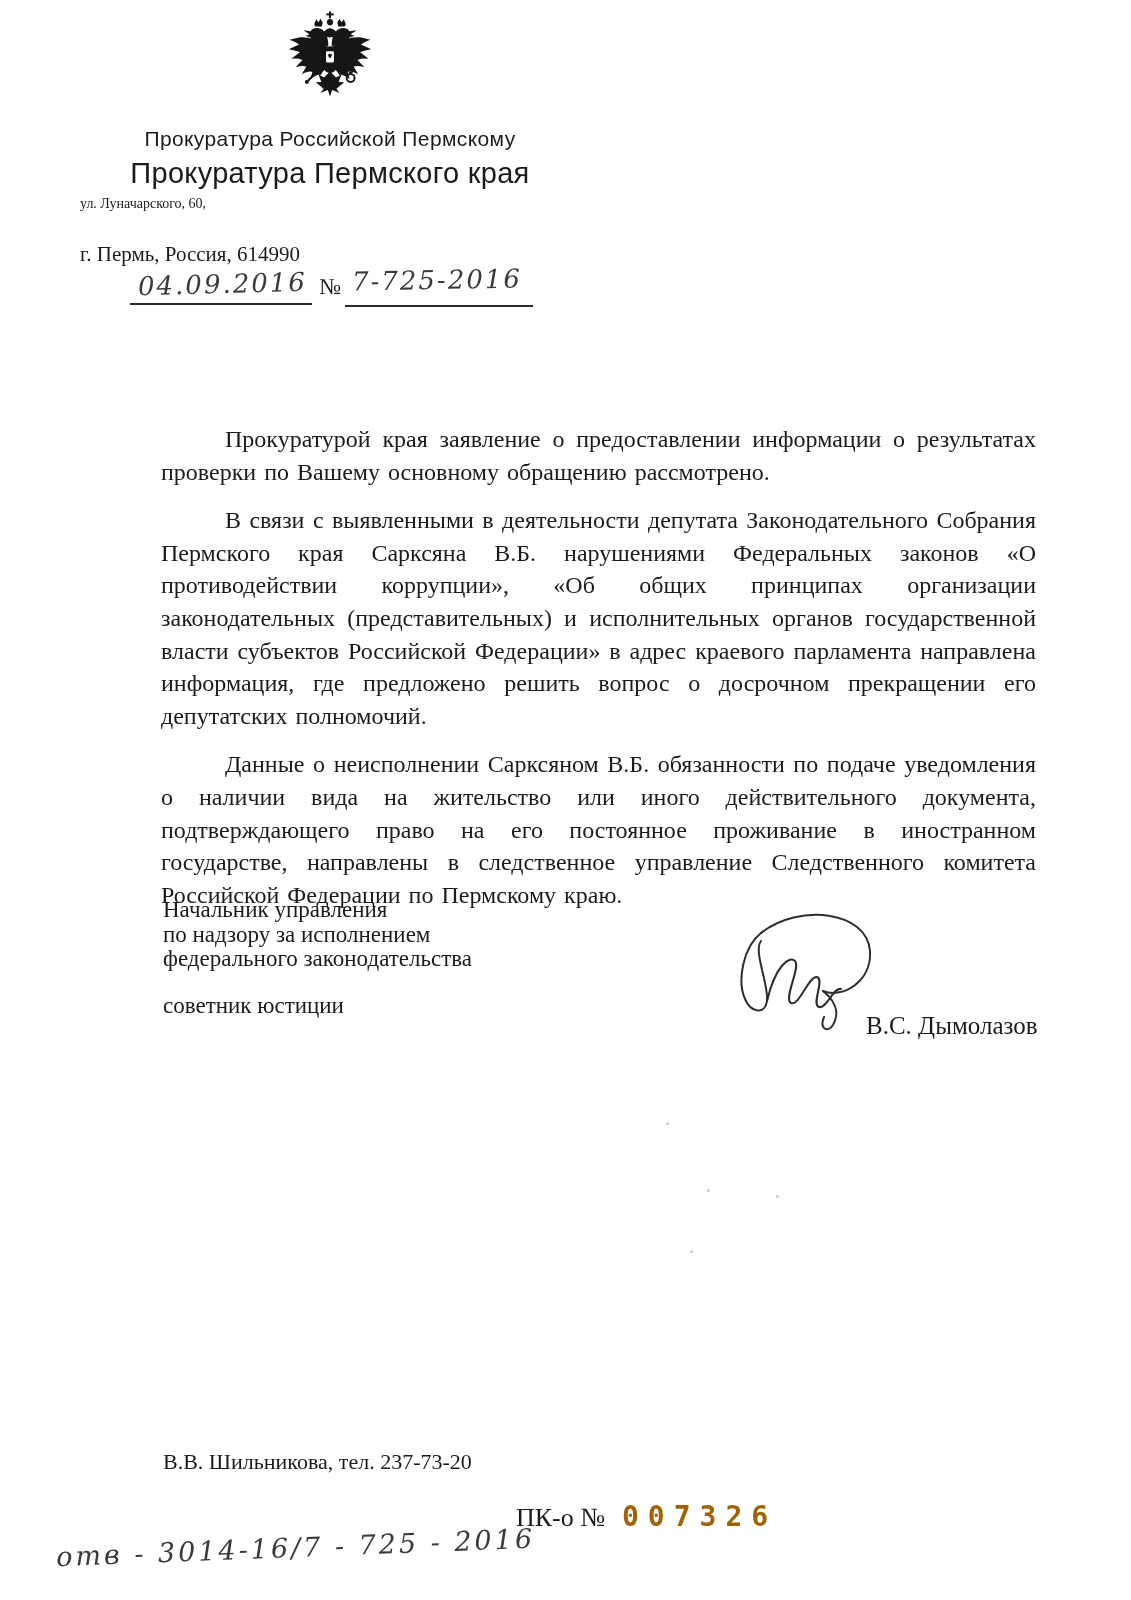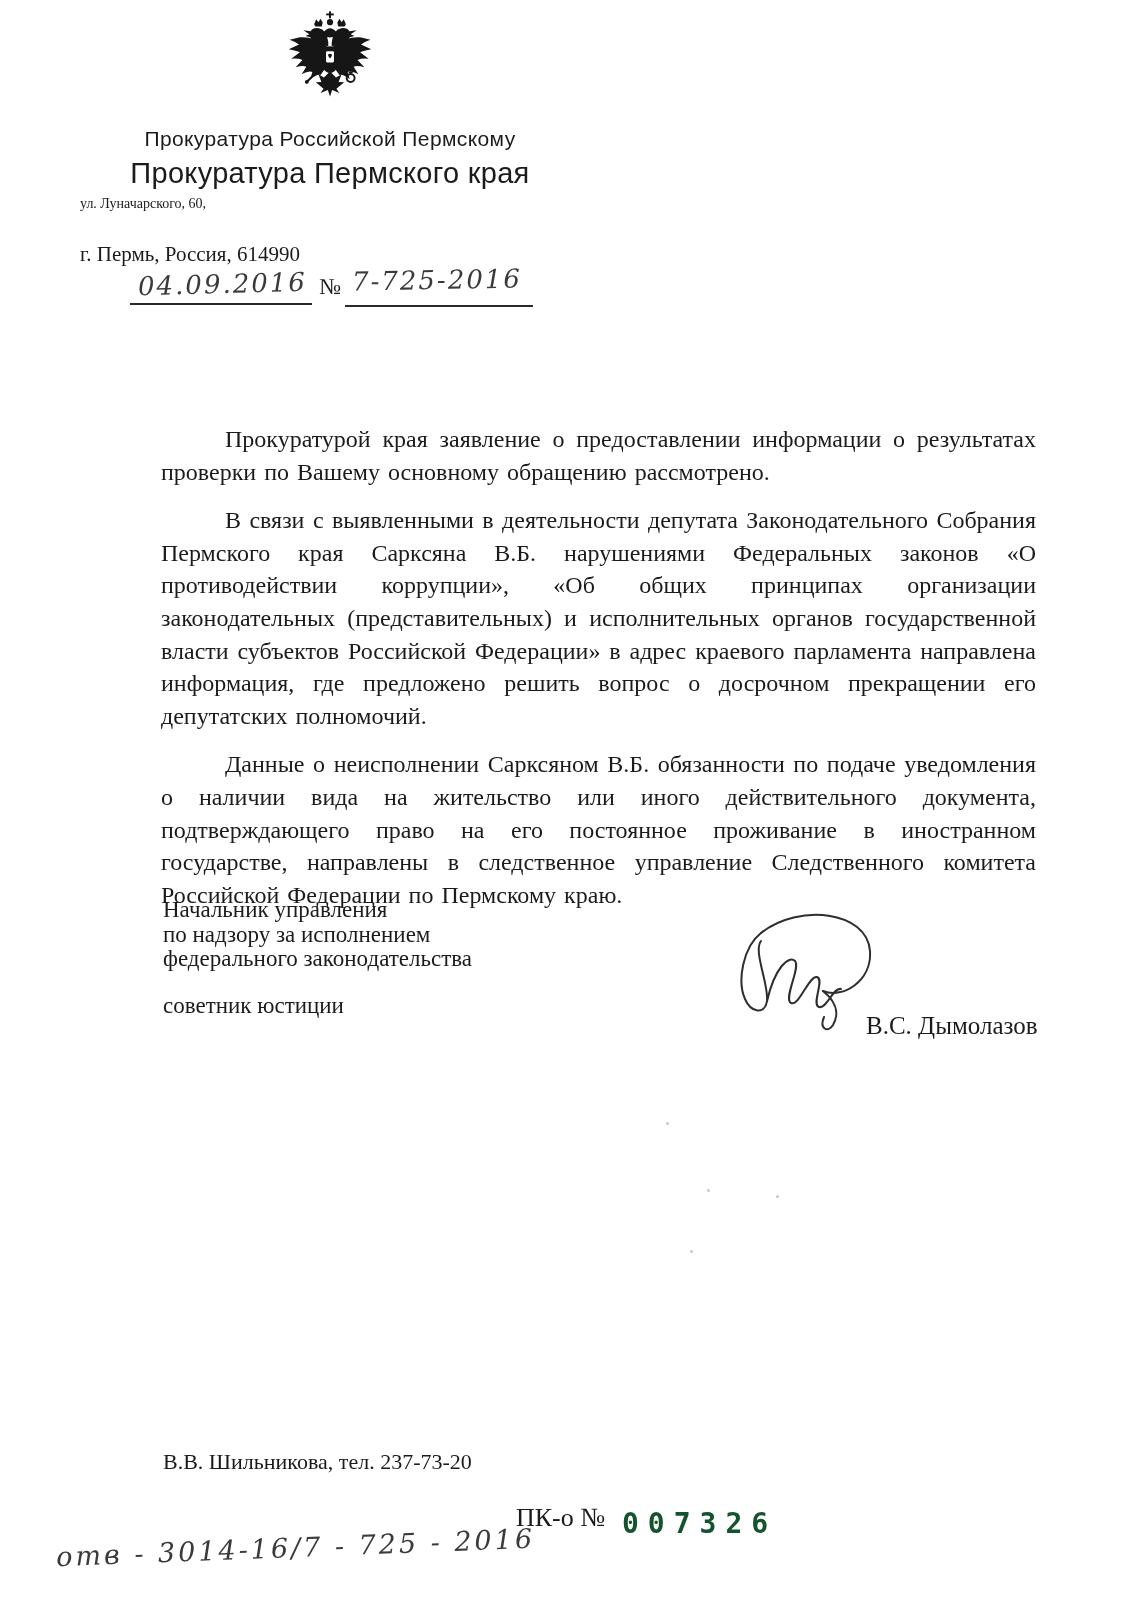--- a/index.html
+++ b/index.html
@@ -42,21 +42,21 @@
   }
   .sig-rank{position:absolute;left:163px;top:993px;font-size:23px;}
   .signature-svg{position:absolute;left:731px;top:901px;width:170px;height:145px;}
   .signer-name{position:absolute;left:866px;top:984px;font-size:25px;white-space:nowrap;margin-top:28px;}
   
   .executor{position:absolute;left:163px;top:1449px;font-size:22px;}
   .reg-label{position:absolute;left:516px;top:1503px;font-size:26px;}
   .reg-number{
     position:absolute;left:622px;top:1500px;
     font-family:"DejaVu Sans Mono", monospace;font-weight:bold;font-size:28px;
-    letter-spacing:9px;color:#14532d;margin-top:7px;
+    letter-spacing:9px;color:#a16207;
   }
   .hw-note{position:absolute;left:56px;top:1532px;font-size:27px;transform:rotate(-2.2deg);letter-spacing:3px;}
   
   .speck{position:absolute;width:3px;height:3px;background:#c9c9c9;border-radius:50%;}
 </style>
 </head>
 <body>
 
 <div class="sheet">
 

